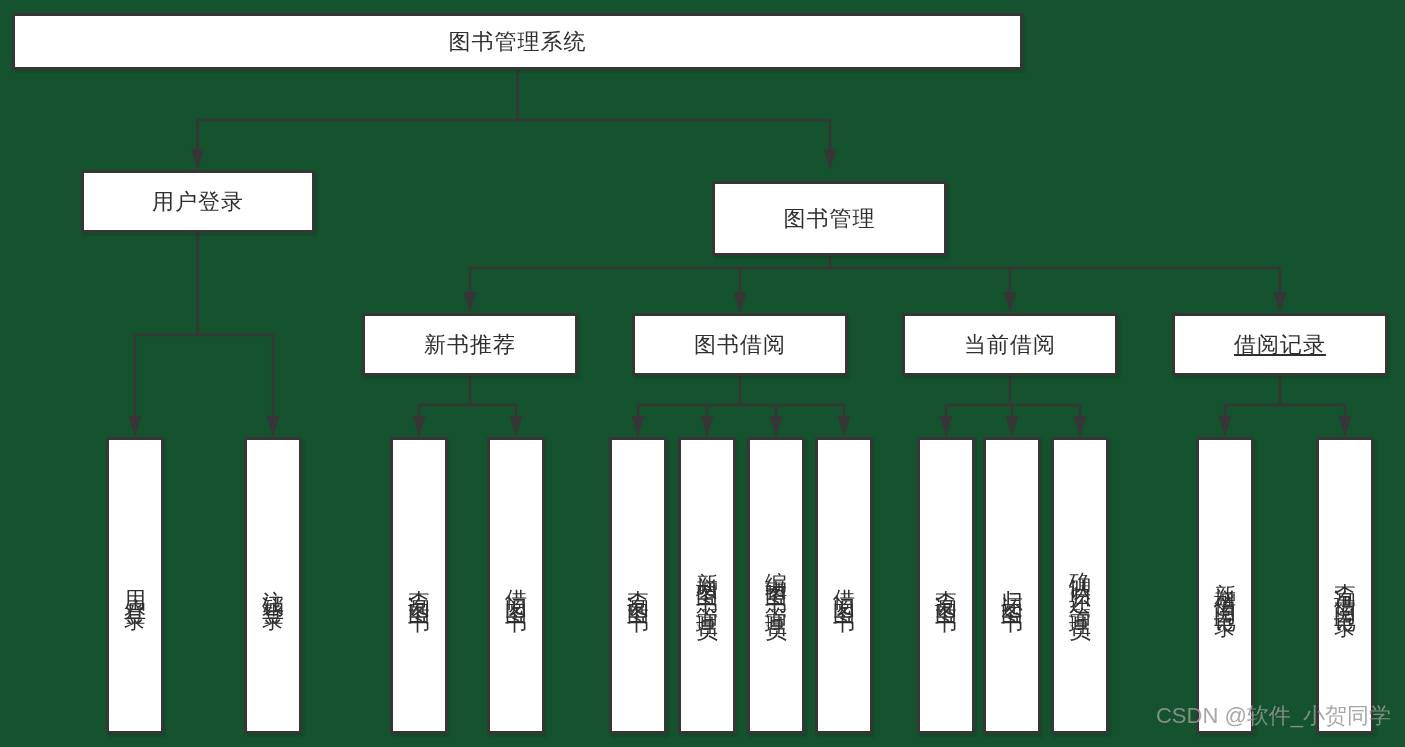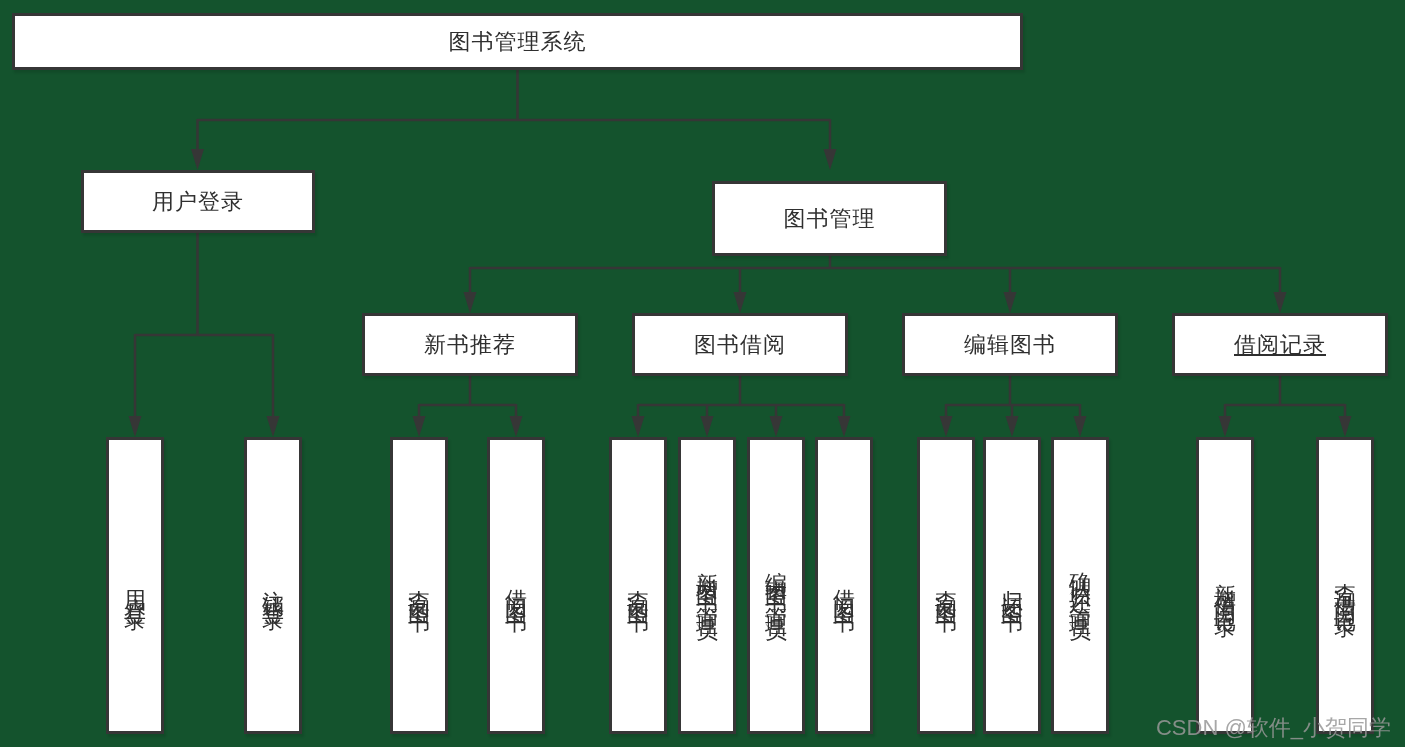--- a/index.html
+++ b/index.html
@@ -69,21 +69,21 @@
   .leaf-7  { left: 747px;  }
   .leaf-8  { left: 815px;  }
   .leaf-9  { left: 917px;  }
   .leaf-10 { left: 983px;  }
   .leaf-11 { left: 1051px; }
   .leaf-12 { left: 1196px; }
   .leaf-13 { left: 1316px; }
   .watermark {
     position: absolute;
     right: 14px;
-    bottom: 4px;
+    bottom: 16px;
     font-size: 22px;
     color: rgba(152,152,152,0.85);
     z-index: 10;
     white-space: nowrap;
   }
 </style>
 </head>
 <body>
 
 <div class="canvas">
@@ -139,21 +139,21 @@
     <span class="hlabel">图书管理</span>
   </div>
 
   <div class="box lvl3 lvl3-b">
     <span class="hlabel">图书借阅</span>
   </div>
   <div class="box lvl3 lvl3-a">
     <span class="hlabel">新书推荐</span>
   </div>
   <div class="box lvl3 lvl3-c">
-    <span class="hlabel">编辑图书</span>
+    <span class="hlabel">当前借阅</span>
   </div>
   <div class="box lvl3 lvl3-d">
     <span class="hlabel">借阅记录</span>
   </div>
 
   <div class="box leaf leaf-1">
     <span class="vlabel">用户登录</span>
   </div>
   <div class="box leaf leaf-2">
     <span class="vlabel">注销登录</span>

